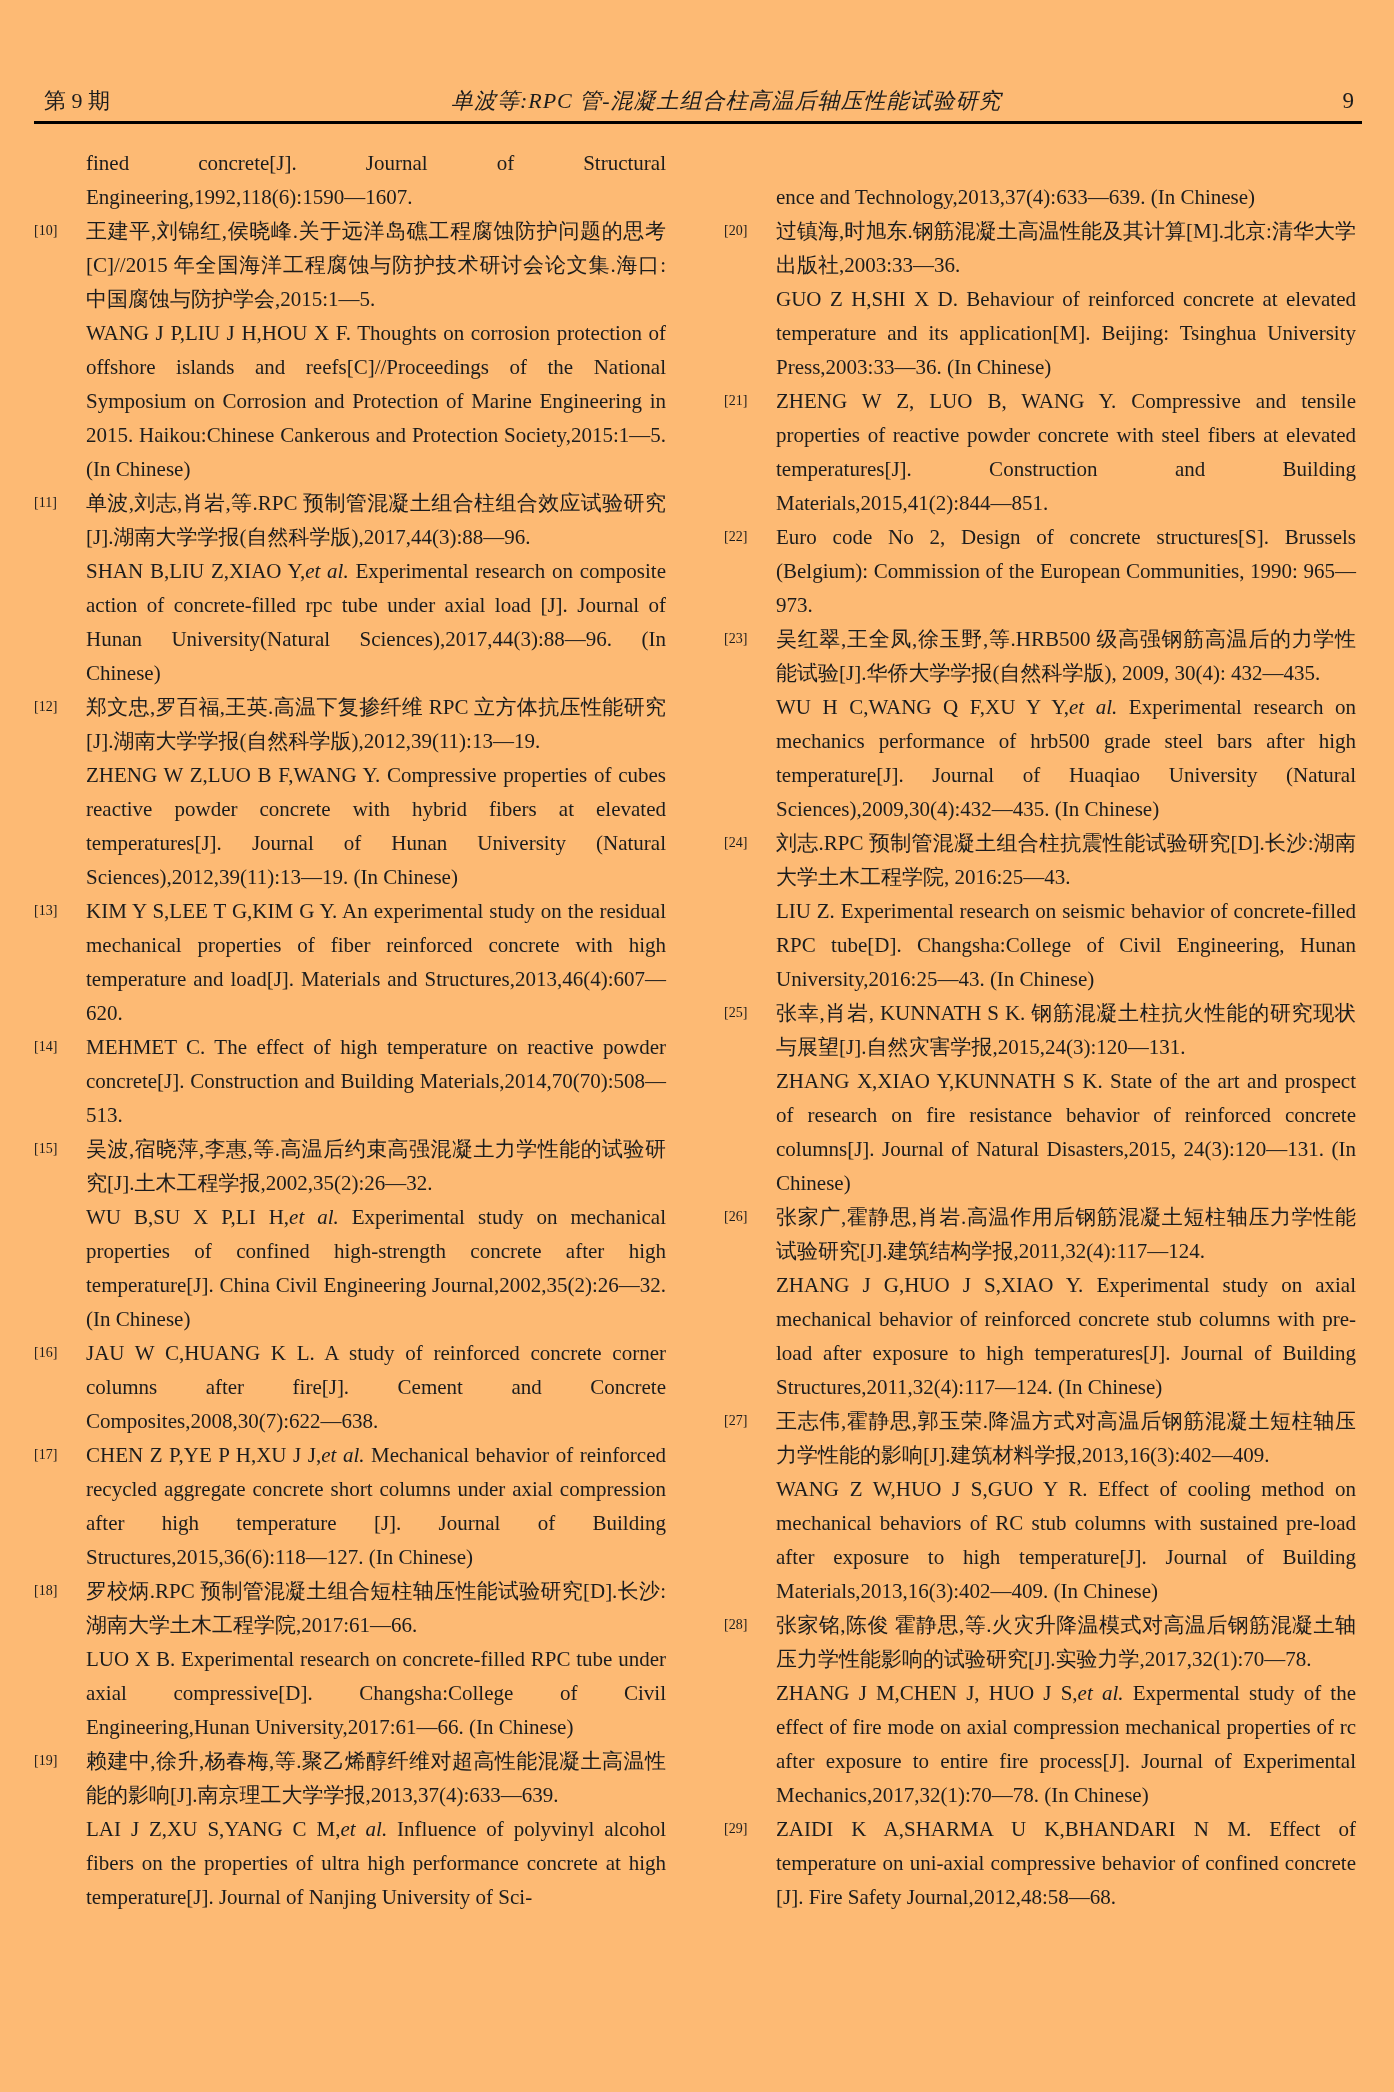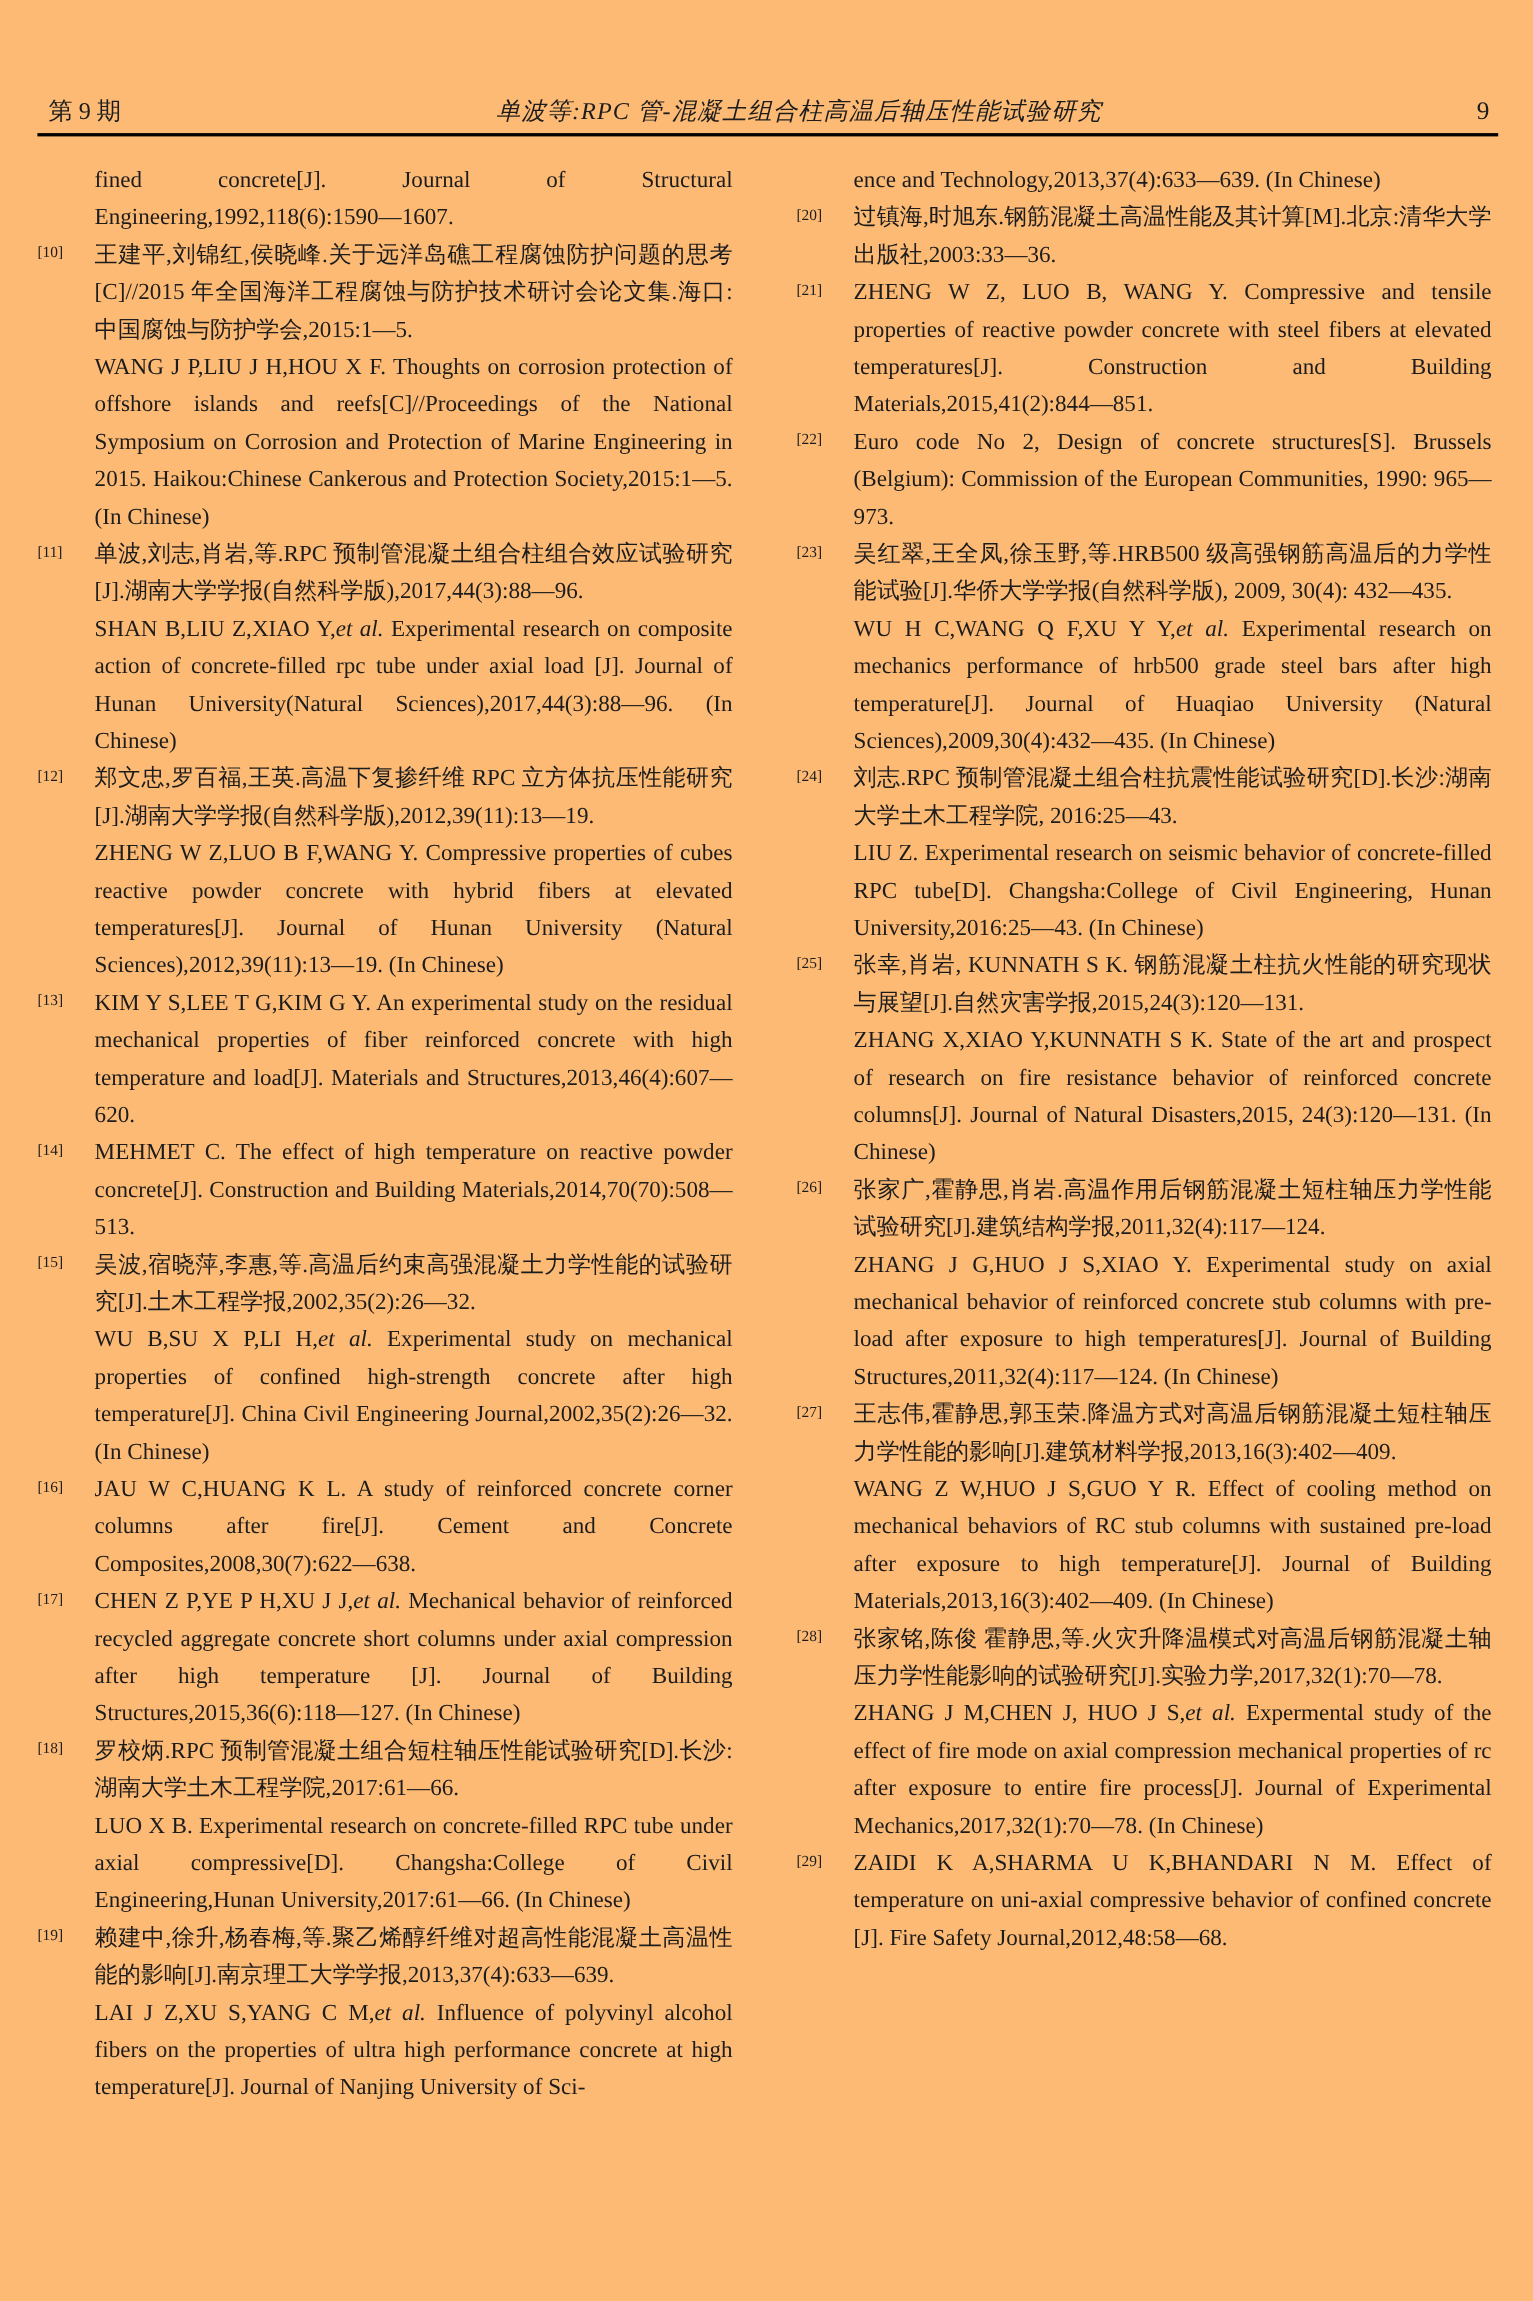--- a/index.html
+++ b/index.html
@@ -20,21 +20,21 @@
   .issue{white-space:nowrap;}
   .runtitle{flex:1;text-align:center;letter-spacing:1px;font-style:italic;}
   .pagenum{white-space:nowrap;font-size:23px;}
   .rule{
     position:absolute;top:121px;left:34px;right:32px;height:3px;
     background:#000;
   }
   .columns{
     position:absolute;top:146px;left:34px;
     width:1326px;
-    display:flex;gap:58px;
+    display:flex;gap:58px;align-items:flex-end;
   }
   .col{width:632px;}
   .ref{position:relative;padding-left:52px;}
   .ref .num{
     position:absolute;left:0;top:0;
     font-size:14px;line-height:34px;
   }
   .ref p{
     margin:0;
     font-size:21px;line-height:34px;
@@ -105,20 +105,21 @@
           <p>LAI J Z,XU S,YANG C M,<i>et al.</i> Influence of polyvinyl alcohol fibers on the properties of ultra high performance concrete at high temperature[J]. Journal of Nanjing University of Sci-</p>
         </div>
       </div>
     <div class="col" id="col-right">
         <div class="ref">
           <p>ence and Technology,2013,37(4):633—639. (In Chinese)</p>
         </div>
         <div class="ref">
           <span class="num">[20]</span>
           <p>过镇海,时旭东.钢筋混凝土高温性能及其计算[M].北京:清华大学出版社,2003:33—36.</p>
+          <p>GUO Z H,SHI X D. Behaviour of reinforced concrete at elevated temperature and its application[M]. Beijing: Tsinghua University Press,2003:33—36. (In Chinese)</p>
         </div>
         <div class="ref">
           <span class="num">[21]</span>
           <p>ZHENG W Z, LUO B, WANG Y. Compressive and tensile properties of reactive powder concrete with steel fibers at elevated temperatures[J]. Construction and Building Materials,2015,41(2):844—851.</p>
         </div>
         <div class="ref">
           <span class="num">[22]</span>
           <p>Euro code No 2, Design of concrete structures[S]. Brussels (Belgium): Commission of the European Communities, 1990: 965—973.</p>
         </div>
         <div class="ref">

